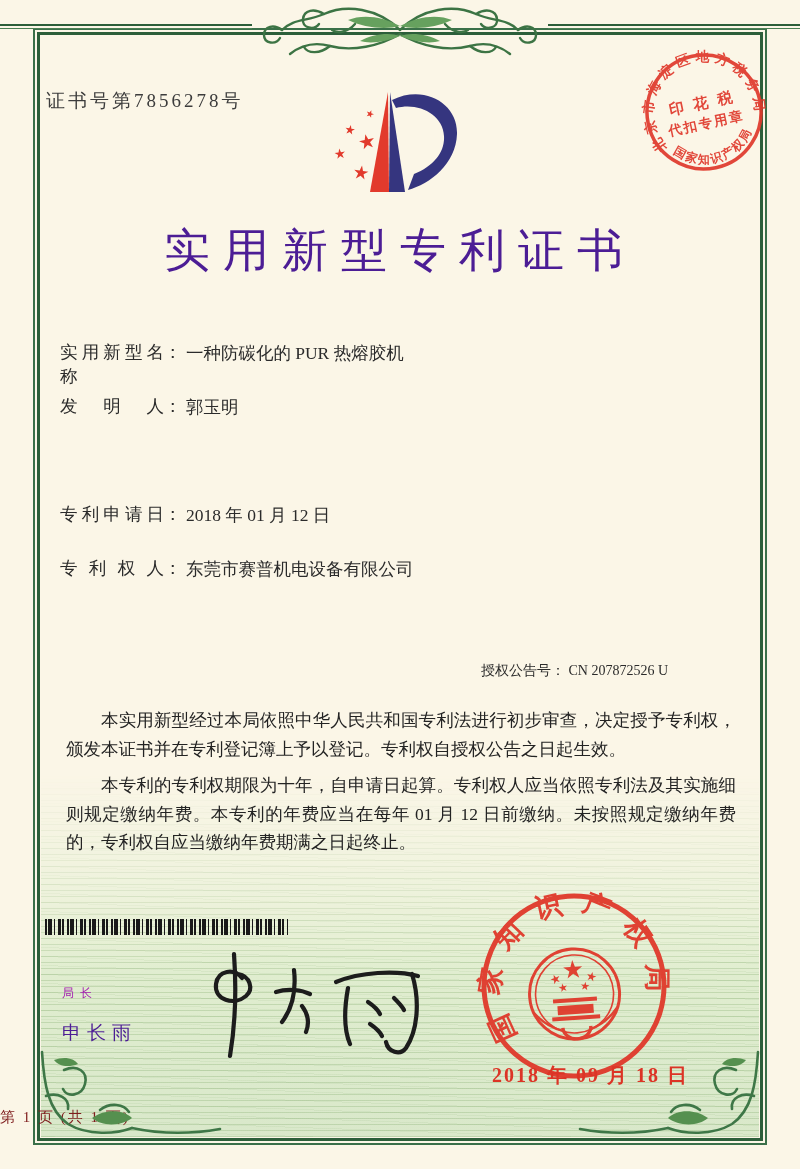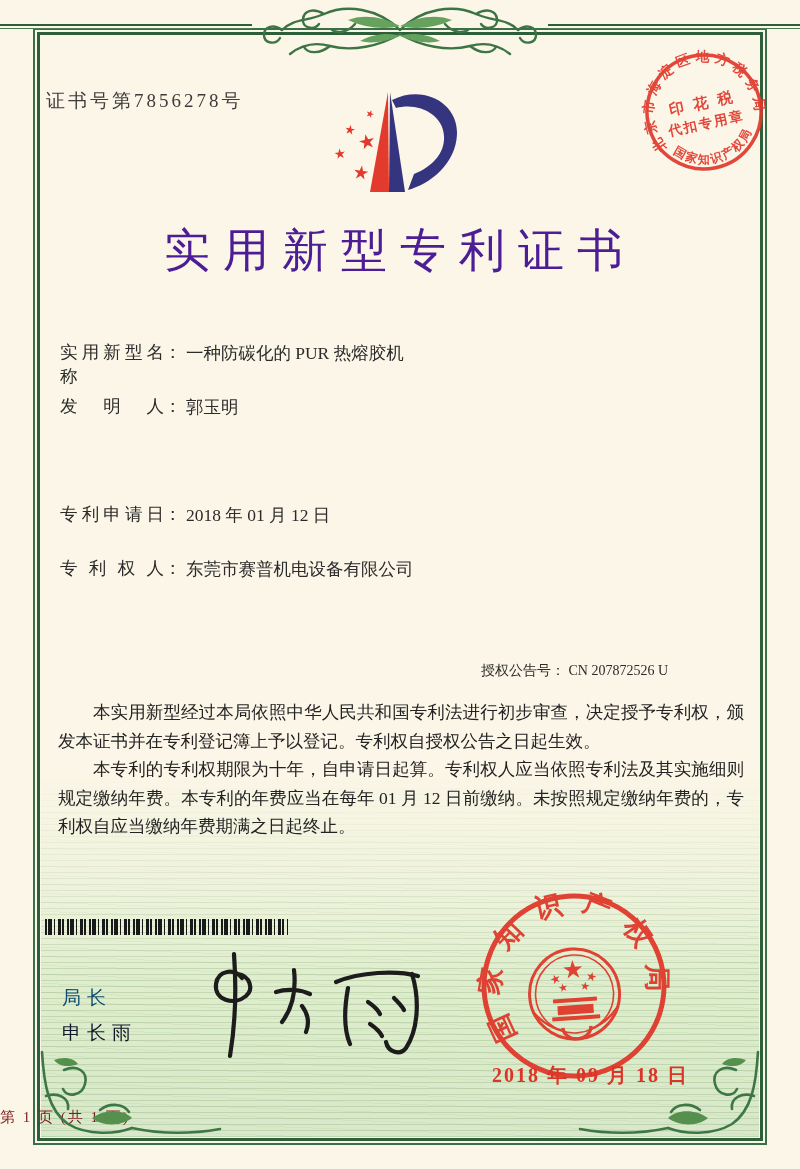--- a/index.html
+++ b/index.html
@@ -37,34 +37,34 @@
 
   
   .field-row{position:absolute;left:60px;font-size:17.5px;color:#2b2b2b;}
   .lbl{display:inline-block;width:104px;text-align:justify;text-align-last:justify;vertical-align:top;}
   .colon{display:inline-block;vertical-align:top;}
   .val{display:inline-block;max-width:560px;vertical-align:top;line-height:26px;}
   .grant-right{position:absolute;left:468px;font-size:14px;color:#2b2b2b;margin-left:13px;}
 
   
   .paras{position:absolute;left:58px;top:698px;width:686px;font-size:17.5px;line-height:28.5px;color:#232323;text-align:justify;}
-  .paras p{margin:0;text-indent:2em;}
+  .paras p{margin:8px;text-indent:2em;}
 
   
   .barcode{position:absolute;left:45px;top:919px;width:243px;height:16px;
     background:repeating-linear-gradient(90deg,
       #191919 0 2px, transparent 2px 3px,
       #191919 3px 7px, transparent 7px 9px,
       #191919 9px 10px, transparent 10px 13px,
       #191919 13px 16px, transparent 16px 17px,
       #191919 17px 19px, transparent 19px 22px);}
 
   
-  .sig-title{position:absolute;left:62px;top:985px;font-size:19px;letter-spacing:6px;color:#0c4a6e;}
-  .sig-name{position:absolute;left:62px;top:1020px;font-size:19px;letter-spacing:6px;color:#0f172a;text-align:right;}
+  .sig-title{position:absolute;left:62px;top:985px;font-size:12px;letter-spacing:6px;color:#a21caf;}
+  .sig-name{position:absolute;left:62px;top:1020px;font-size:19px;letter-spacing:6px;color:#4c1d95;text-align:right;}
   .sig-hand{position:absolute;left:190px;top:948px;}
 
   
   .big-seal{position:absolute;left:474px;top:886px;opacity:.95;}
   .seal-date{position:absolute;left:492px;top:1062px;font-size:20px;letter-spacing:2px;color:#dc3426;font-weight:bold;}
 
   
   .footer-page{position:absolute;left:0;top:1108px;width:100%;font-size:15px;letter-spacing:2px;color:#7f1d1d;}
 
   .corner-orn{position:absolute;z-index:3;}

